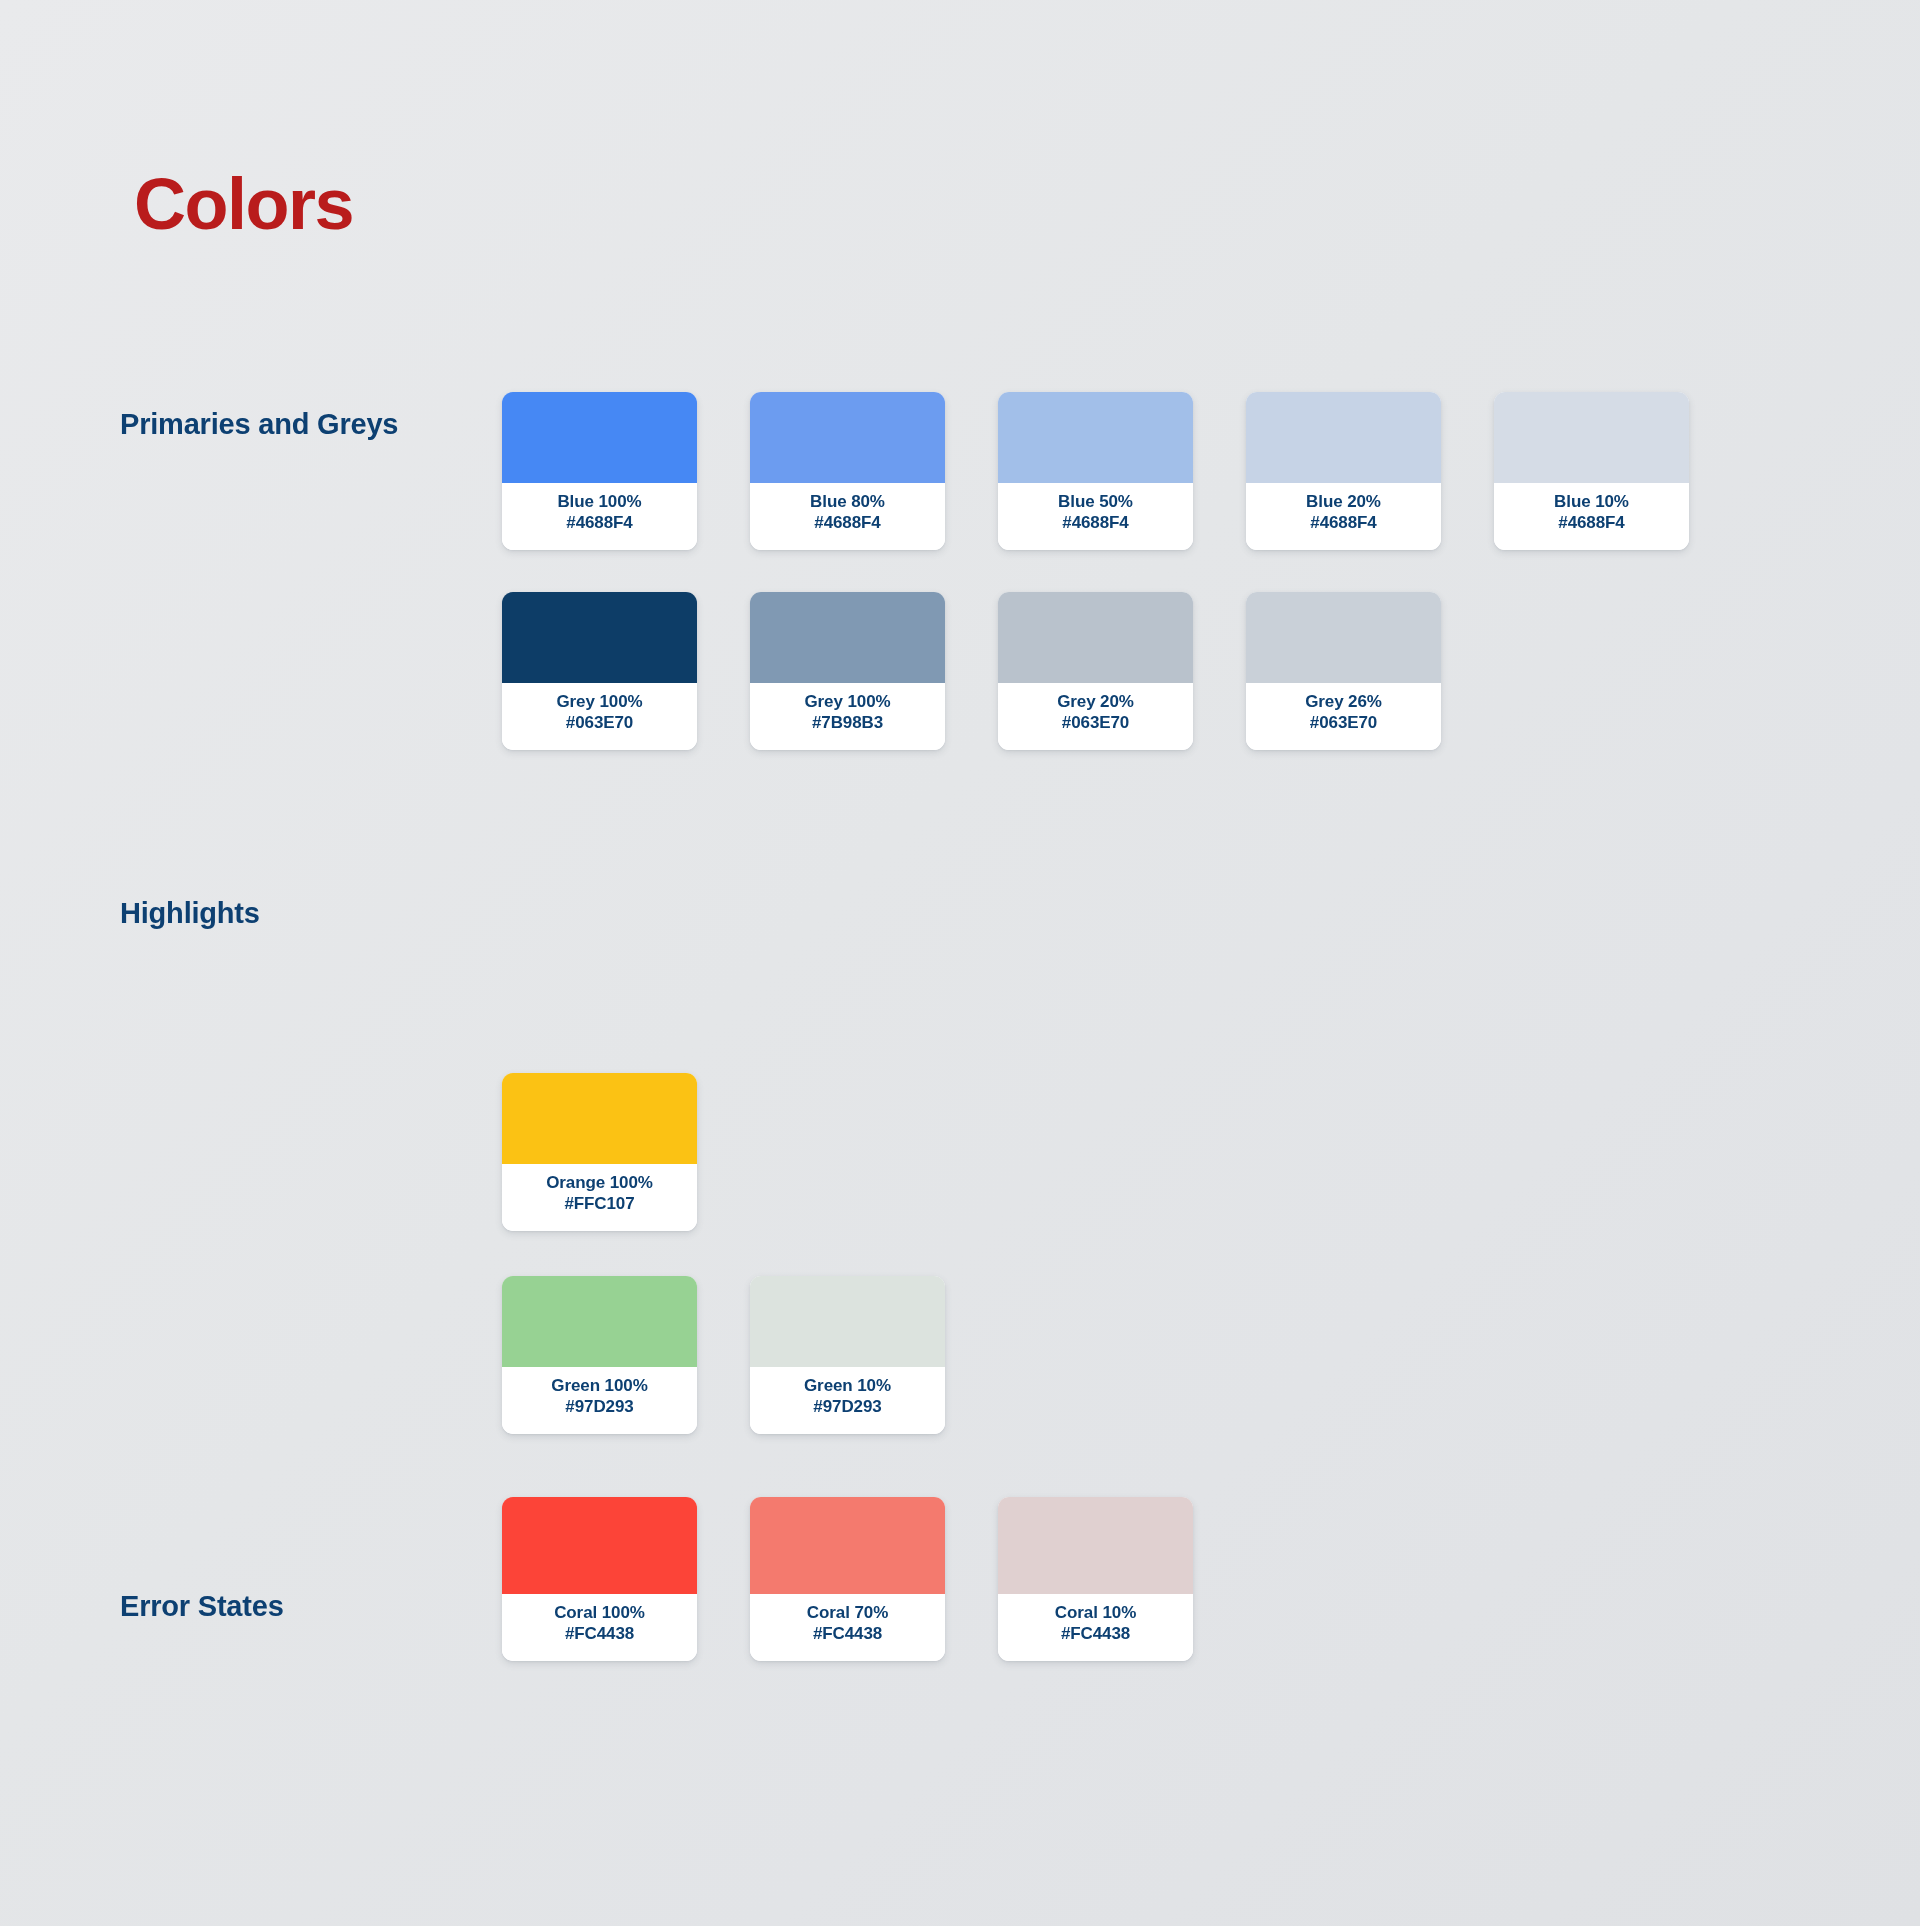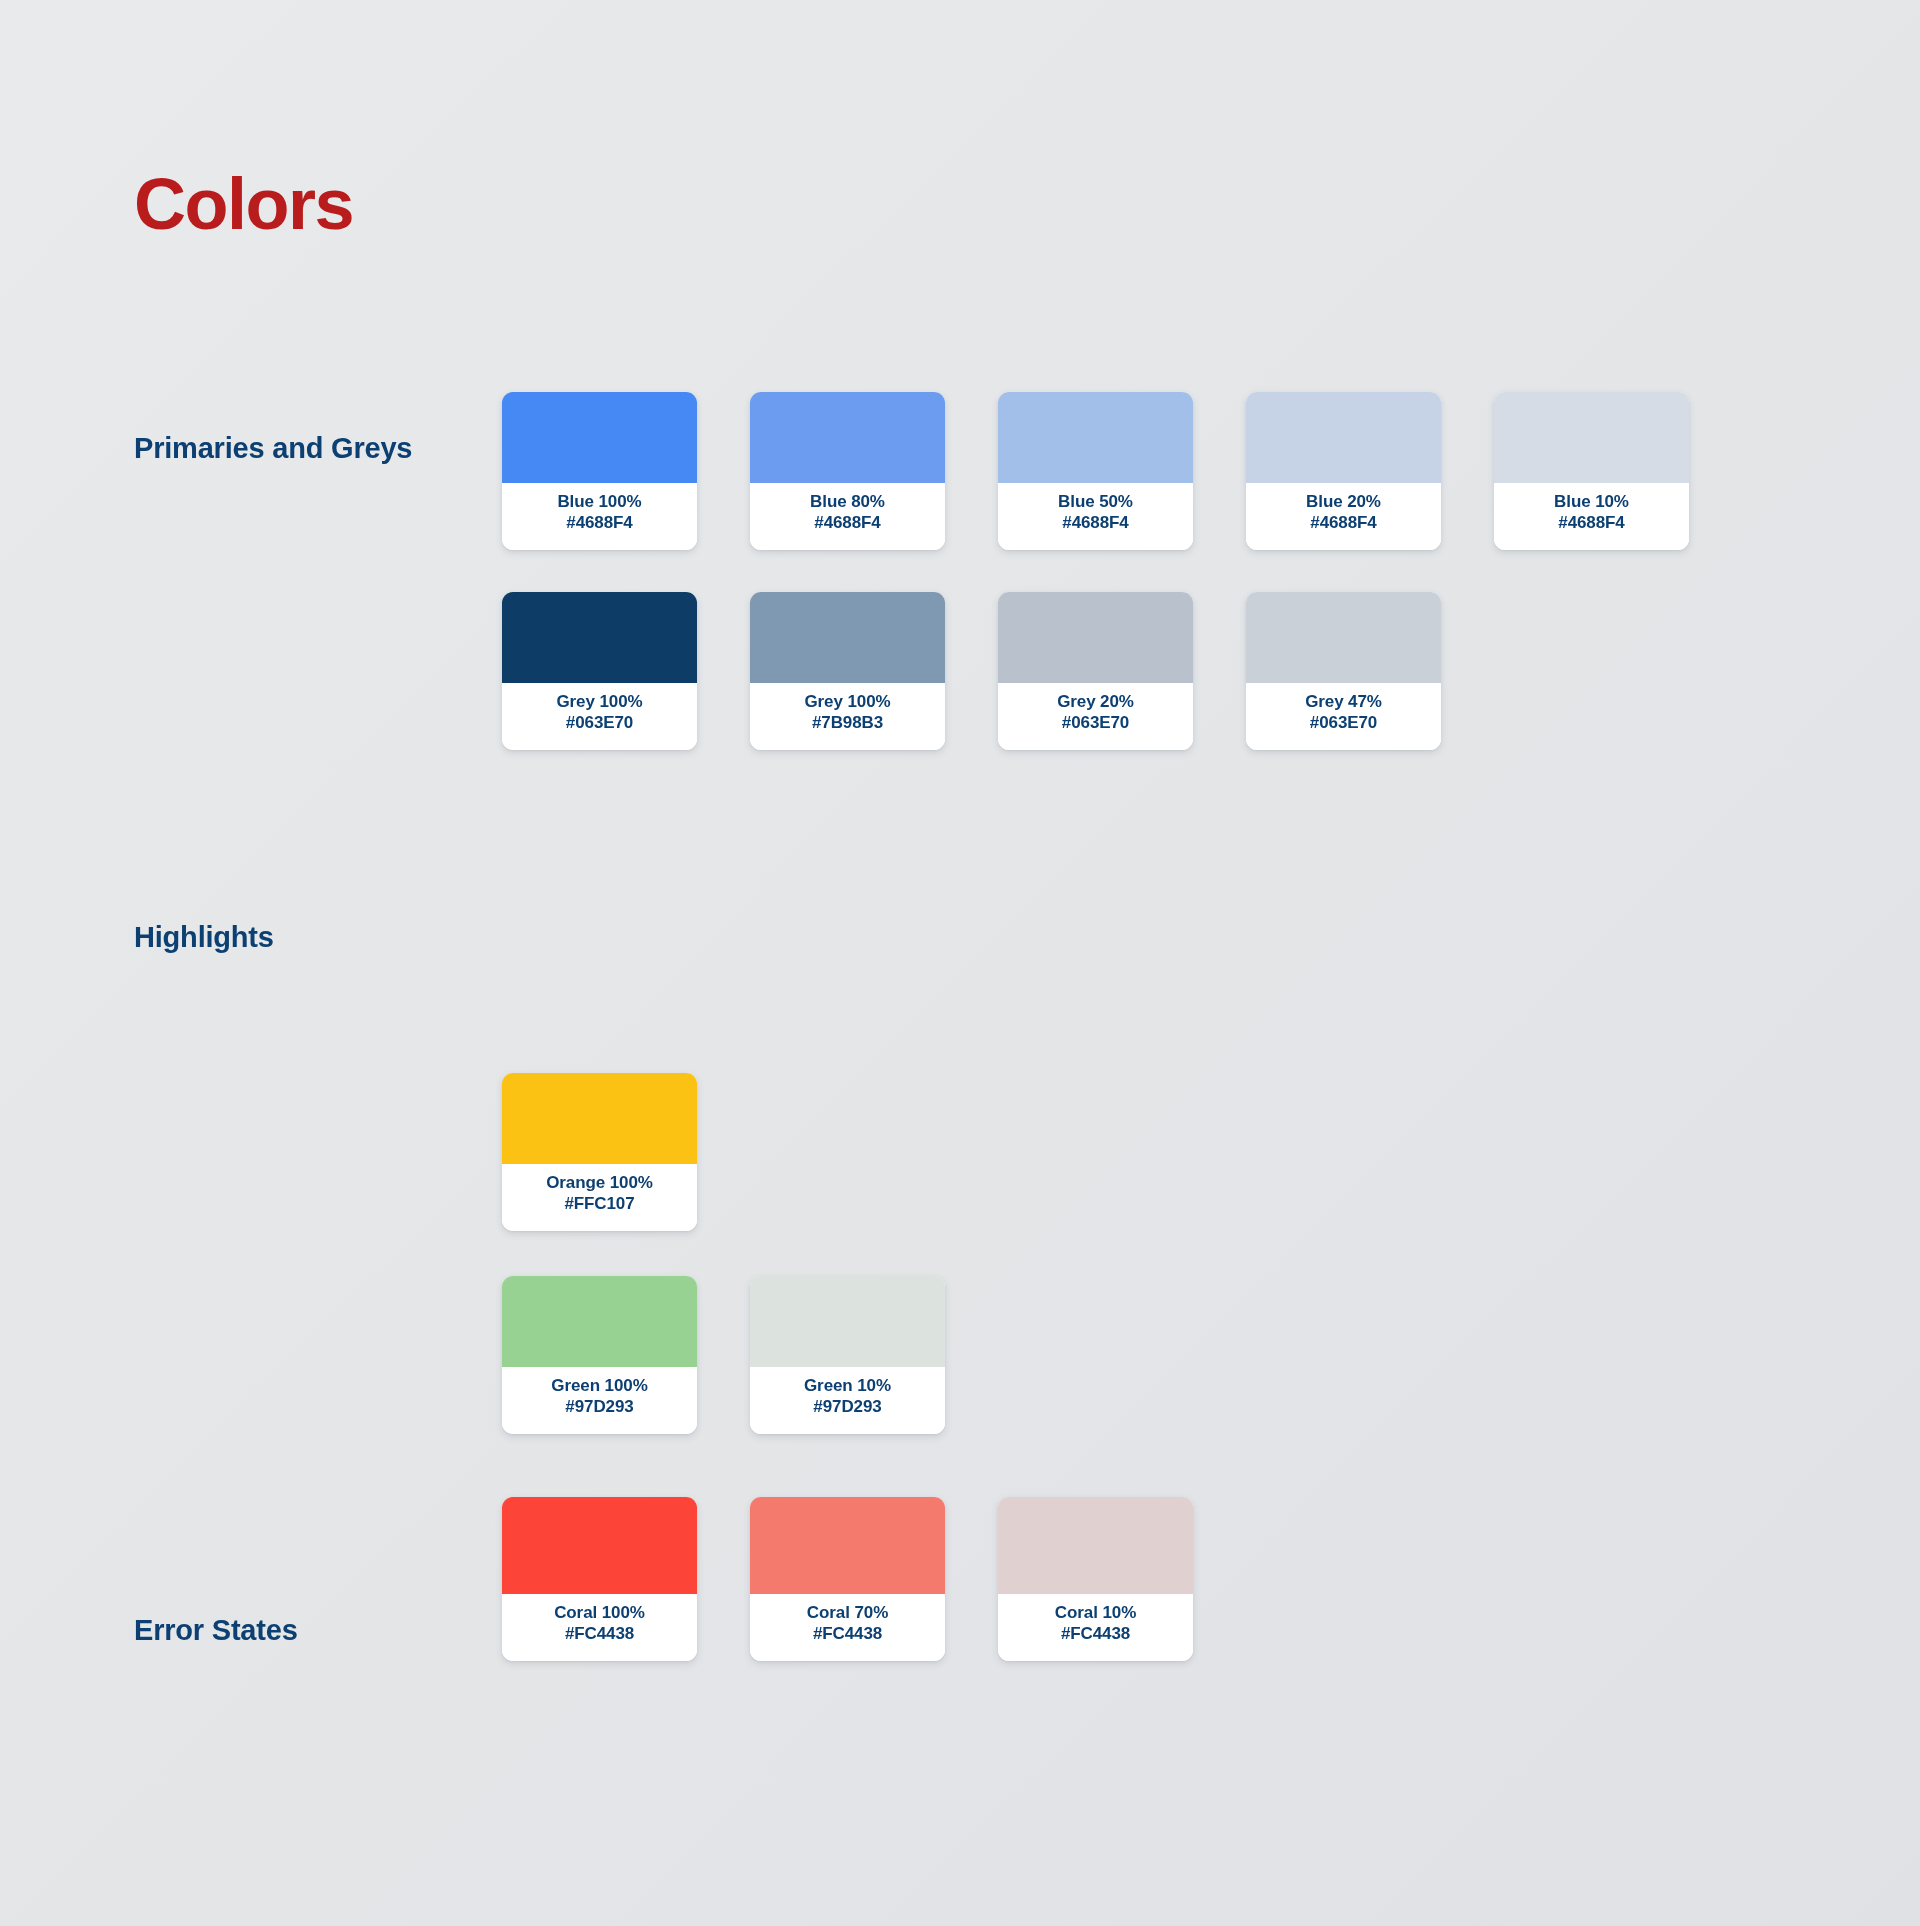--- a/index.html
+++ b/index.html
@@ -38,28 +38,27 @@
     font-size: 72px;
     font-weight: 700;
     letter-spacing: -1.5px;
     color: #b91c1c;
     line-height: 1;
   }
 
   
   .section-label {
     position: absolute;
-    left: 134px;
+    left: 120px;
     width: 330px;
     font-size: 29px;
     font-weight: 700;
     line-height: 1.28;
     color: #0d4072;
     letter-spacing: -0.2px;
-    margin-top: 24px;
   }
   .section-label.s-primaries { top: 406px; }
   .section-label.s-highlights { top: 895px; }
   .section-label.s-errors     { top: 1588px; }
 
   
   .swatch-row {
     position: absolute;
     display: flex;
     gap: 53px;
@@ -180,21 +179,21 @@
     <div class="swatch">
       <span class="swatch-chip" style="background-color: rgb(185, 194, 204);"></span>
       <div class="swatch-info">
         <span class="swatch-name">Grey 20%</span>
         <span class="swatch-hex">#063E70</span>
       </div>
     </div>
     <div class="swatch">
       <span class="swatch-chip" style="background-color: rgb(201, 208, 216);"></span>
       <div class="swatch-info">
-        <span class="swatch-name">Grey 47%</span>
+        <span class="swatch-name">Grey 26%</span>
         <span class="swatch-hex">#063E70</span>
       </div>
     </div>
   </div>
 
 
   <div class="swatch-row row-orange">
     <div class="swatch">
       <span class="swatch-chip" style="background-color: rgb(251, 194, 20);"></span>
       <div class="swatch-info">

